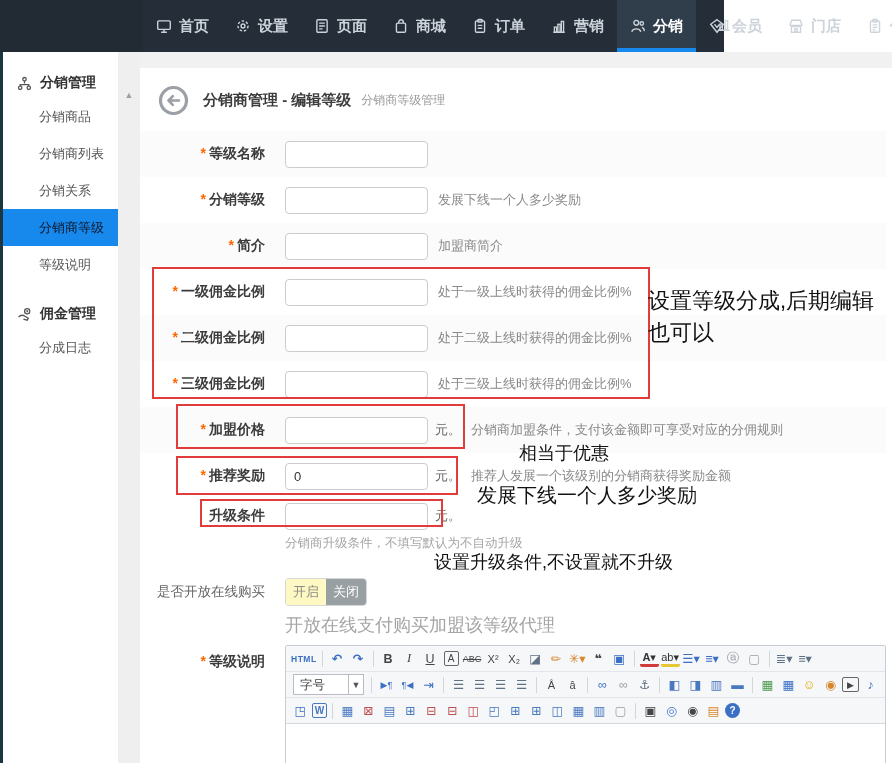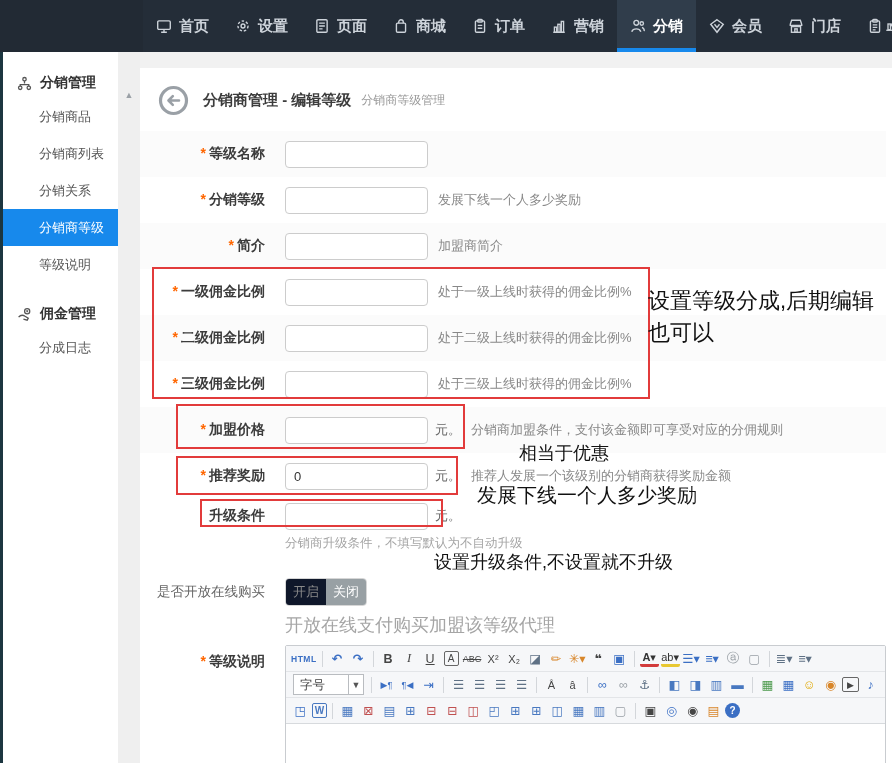--- a/index.html
+++ b/index.html
@@ -1,36 +1,36 @@
 <!DOCTYPE html>
 <html><head>
 <meta charset="utf-8">
 <style>
   html,body{margin:0;padding:0;background:#fff;}
   *{box-sizing:border-box;font-family:"Liberation Sans","DejaVu Sans",sans-serif;}
   .stage{position:relative;width:892px;height:763px;overflow:hidden;background:#fff;}
 
   
-  .topnav{position:absolute;left:0;top:0;width:892px;height:52px;background:#242d38;display:flex;align-items:stretch;}
+  .topnav{position:absolute;left:0;top:0;width:724px;height:52px;background:#242d38;display:flex;align-items:stretch;}
   .nav-spacer{width:143px;flex:none;background:#222a34;}
   .nav-items{display:flex;align-items:stretch;}
   .nav-item{display:flex;align-items:center;gap:7px;padding:0 13px;color:#cdd3da;font-size:15px;font-weight:bold;cursor:pointer;position:relative;white-space:nowrap;}
   .nav-item svg{width:16px;height:16px;stroke:#cdd3da;fill:none;stroke-width:1.2;}
   .nav-item.active{background:#303d4b;color:#fff;}
   .nav-item.active::after{content:"";position:absolute;left:0;right:0;bottom:0;height:4px;background:#1789ec;}
   .nav-edge{position:absolute;right:-8px;top:16px;width:16px;height:16px;}
   .nav-edge svg{width:16px;height:16px;stroke:#cdd3da;fill:none;stroke-width:1.2;}
 
   
   .leftrail{position:absolute;left:0;top:52px;width:3px;bottom:0;background:#1c3640;}
   .sidebar{position:absolute;left:3px;top:52px;width:115px;bottom:0;background:#fff;}
   .sb-header{display:flex;align-items:center;gap:8px;margin:22px 0 6px 14px;font-size:14px;font-weight:bold;color:#333;}
   .sb-header svg{width:15px;height:15px;stroke:#555;fill:none;stroke-width:1.2;}
   .sb-item{height:37px;line-height:37px;padding-left:36px;font-size:13px;color:#555;cursor:pointer;}
-  .sb-item.active{background:#1789ec;color:#ffffff;}
+  .sb-item.active{background:#1789ec;color:#0f172a;}
   .scrollstrip{position:absolute;left:118px;top:52px;width:22px;bottom:0;background:#efefef;}
   .scroll-up{position:absolute;left:0;top:38px;width:22px;text-align:center;font-size:9px;color:#9aa0a6;cursor:pointer;}
 
   
   .topband{position:absolute;left:140px;top:52px;right:0;height:16px;background:#f1f1f1;}
   .panel{position:absolute;left:140px;top:68px;right:0;bottom:0;background:#fff;}
 
   .phead{position:absolute;left:0;top:14px;height:36px;display:flex;align-items:center;}
   .back-btn{margin-left:18px;width:31px;height:31px;cursor:pointer;flex:none;}
   .ptitle{margin-left:14px;font-size:15px;font-weight:bold;color:#3c3c3c;white-space:nowrap;}
@@ -44,21 +44,21 @@
   .noreq .req{visibility:hidden;}
   .finput{margin-left:20px;width:143px;height:27px;border:1px solid #ccc;border-radius:4px;padding:2px 8px;font-size:13px;color:#333;outline:none;background:#fff;}
   .funit{margin-left:7px;font-size:13px;color:#666;white-space:nowrap;}
   .funit:empty,.fhint:empty{display:none;}
   .fhint{margin-left:10px;font-size:13px;color:#888;white-space:nowrap;}
   .subhint{margin:2px 0 0 145px;font-size:12.5px;color:#a5a5a5;height:20px;}
 
   .trow{display:flex;align-items:center;margin-top:22px;height:30px;}
   .tlabel{width:125px;flex:none;text-align:right;font-size:13.5px;color:#666;}
   .toggle{margin-left:20px;display:flex;border:1px solid #d6d6d6;border-radius:4px;overflow:hidden;}
-  .tg-btn{width:40px;height:26px;line-height:26px;text-align:center;font-size:13px;color:#8a8a8a;background:#0f172a;cursor:pointer;}
+  .tg-btn{width:40px;height:26px;line-height:26px;text-align:center;font-size:13px;color:#8a8a8a;background:#fef9c3;cursor:pointer;}
   .tg-btn.sel{background:#98a0a4;color:#fff;}
   .thint{margin:6px 0 0 145px;font-size:18px;color:#a5a5a5;height:20px;}
 
   
   .erow{display:flex;margin-top:12px;}
   .elabel{width:125px;flex:none;text-align:right;font-size:14px;font-weight:bold;color:#3c3c3c;padding-top:8px;}
   .editor{margin-left:20px;width:601px;border:1px solid #c9ccd0;border-radius:2px;background:#fff;}
   .tb{background:#f6f7f9;padding:2px 4px;display:flex;align-items:center;flex-wrap:nowrap;border-bottom:1px solid #e3e5e8;min-height:26px;}
   .tb:last-of-type{border-bottom:1px solid #d7dadd;}
   .tbi{display:inline-flex;align-items:center;justify-content:center;min-width:19px;height:20px;margin:0 1px;font-size:12.5px;color:#445a7c;border-radius:2px;cursor:pointer;white-space:nowrap;}

